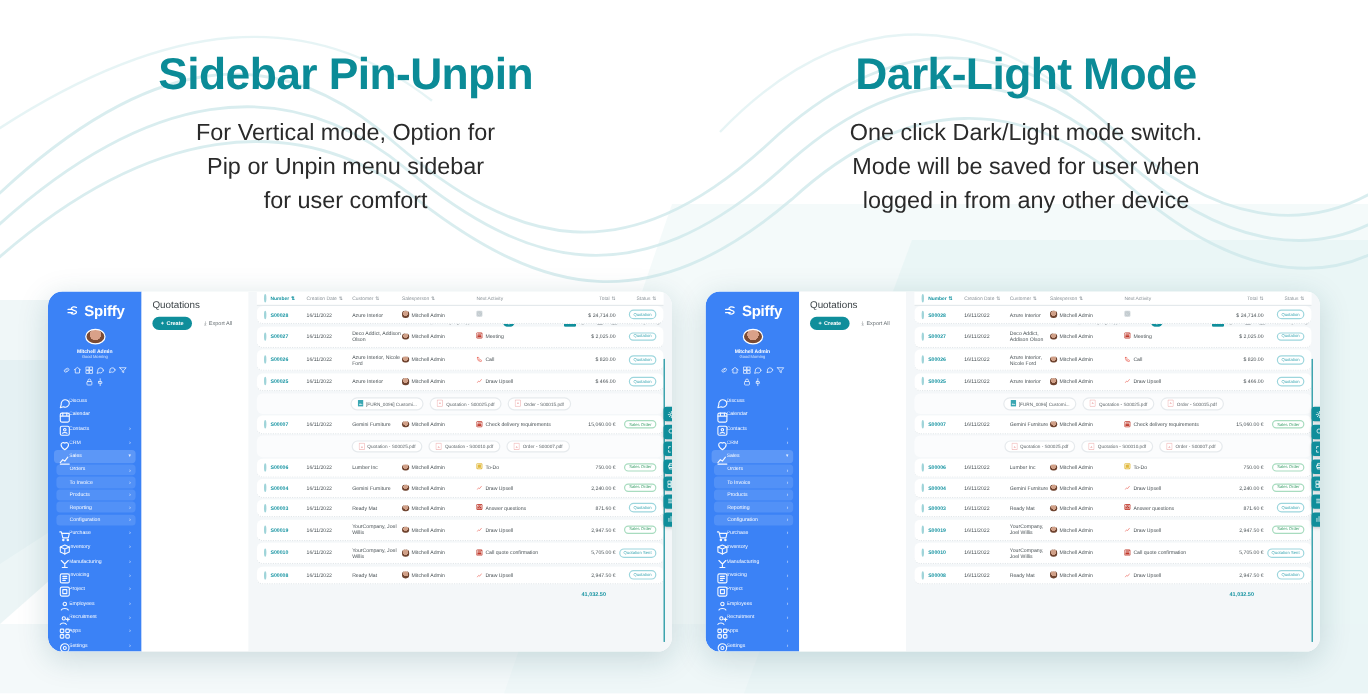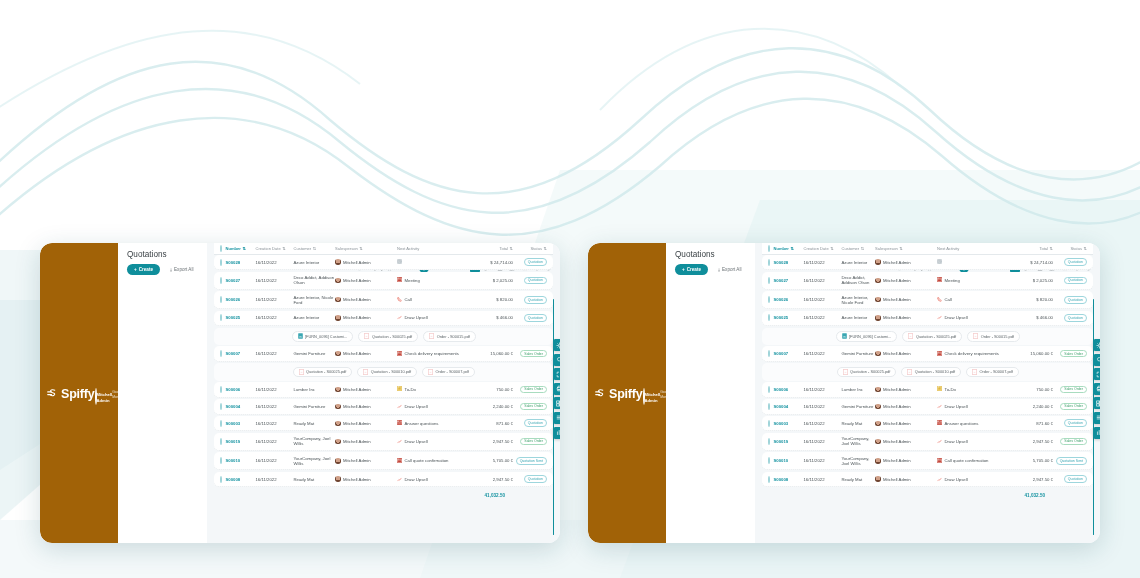--- a/index.html
+++ b/index.html
@@ -31,23 +31,23 @@
     position: absolute; top: 0; height: 300px;
     background: #ffffff; border-radius: 12px;
     box-shadow: 0 6px 26px rgba(18,80,90,0.18);
     overflow: hidden; display: flex;
   }
   .window.left  { left: 40px;  width: 520px; }
   .window.right { left: 588px; width: 512px; }
 
   
   .sidebar {
-    width: 78px; flex: 0 0 78px; background: #a16207;
+    width: 78px; flex: 0 0 78px; background: #3b82f6;
     padding: 9px 5px 0 5px; color: #fff;
-    display: flex; flex-direction: row; align-items: center;
+    display: flex; flex-direction: column; align-items: center;
     border-radius: 12px 0 0 12px;
   }
   .brand { display: flex; align-items: center; gap: 3px; margin-bottom: 8px; }
   .brand-mark { width: 13px; height: 13px; }
   .brand-name { font-size: 12.5px; font-weight: 700; letter-spacing: -0.2px; }
   .avatar {
     width: 17px; height: 17px; border-radius: 50%;
     background: radial-gradient(circle at 50% 35%, #d9a189 0 45%, #7b4b34 46% 100%);
     border: 1.3px solid #ffffff; margin-bottom: 3px;
   }
@@ -176,20 +176,36 @@
   </g>
   <g fill="none" stroke="#d6ecee" stroke-width="2" opacity=".6">
     <path d="M-20 120 C 140 10, 260 6, 360 84"></path>
     <path d="M600 110 C 700 6, 810 6, 900 86"></path>
   </g>
 </svg>
 
 <div class="stage">
 
   <div class="headline-row">
+    <div class="headline-col left">
+      <h1 class="hl-title">Sidebar Pin-Unpin</h1>
+      <div class="hl-sub">
+        <div>For Vertical mode, Option for</div>
+        <div>Pip or Unpin menu sidebar</div>
+        <div>for user comfort</div>
+      </div>
+    </div>
+    <div class="headline-col right">
+      <h1 class="hl-title">Dark-Light Mode</h1>
+      <div class="hl-sub">
+        <div>One click Dark/Light mode switch.</div>
+        <div>Mode will be saved for user when</div>
+        <div>logged in from any other device</div>
+      </div>
+    </div>
   </div>
 
   <div class="windows">
     <div class="window left" id="win-left">
   <div class="sidebar">
     <div class="brand">
       <span class="brand-mark">
         <svg viewBox="0 0 24 24" width="13" height="13" fill="none" stroke="#fff" stroke-width="2" stroke-linecap="round">
           <path d="M18 6c-3-2-8-1-8 2s8 2 8 5-5 4-8 2"></path>
                 <path d="M5 9h7M5 14h7"></path>

